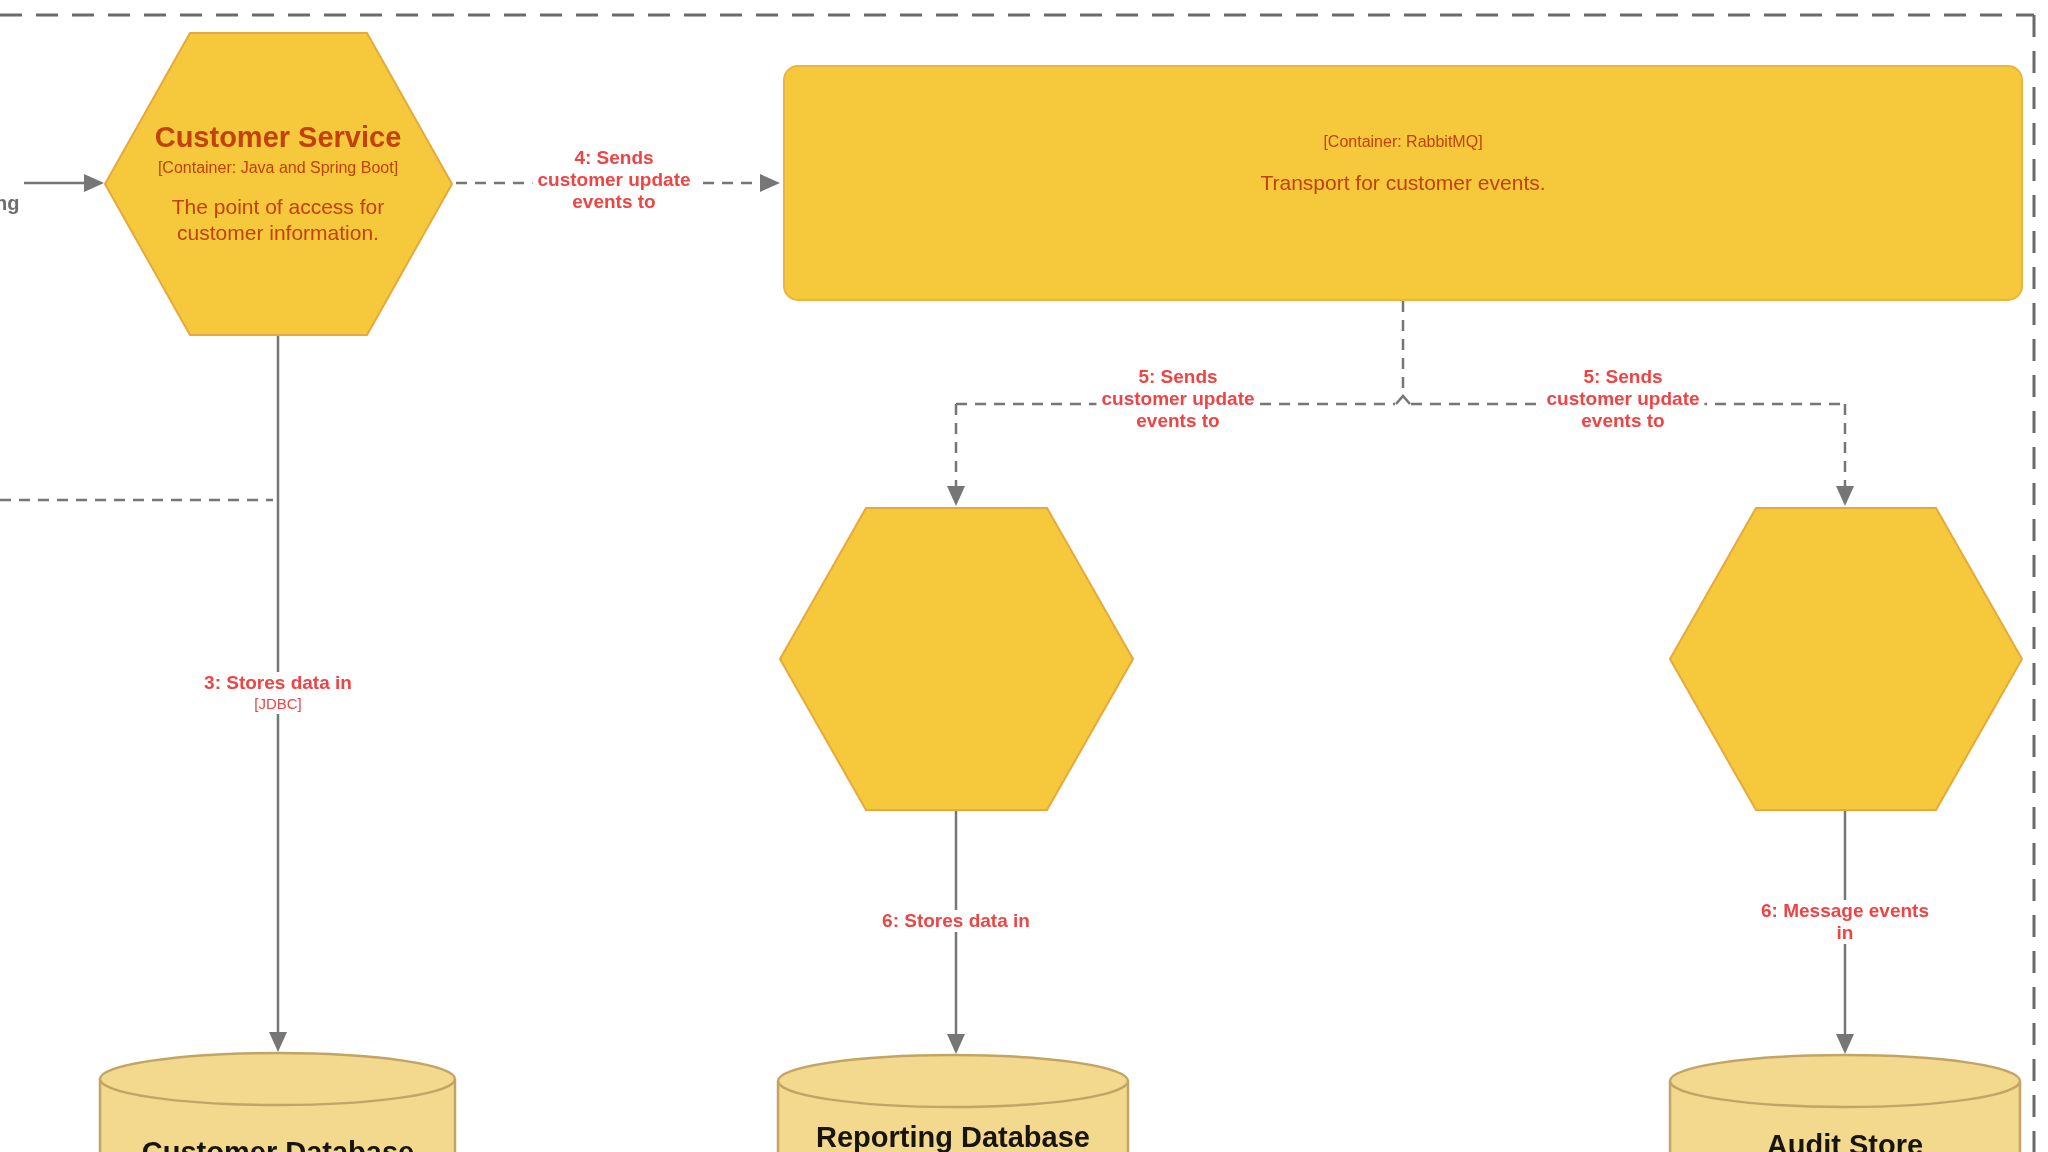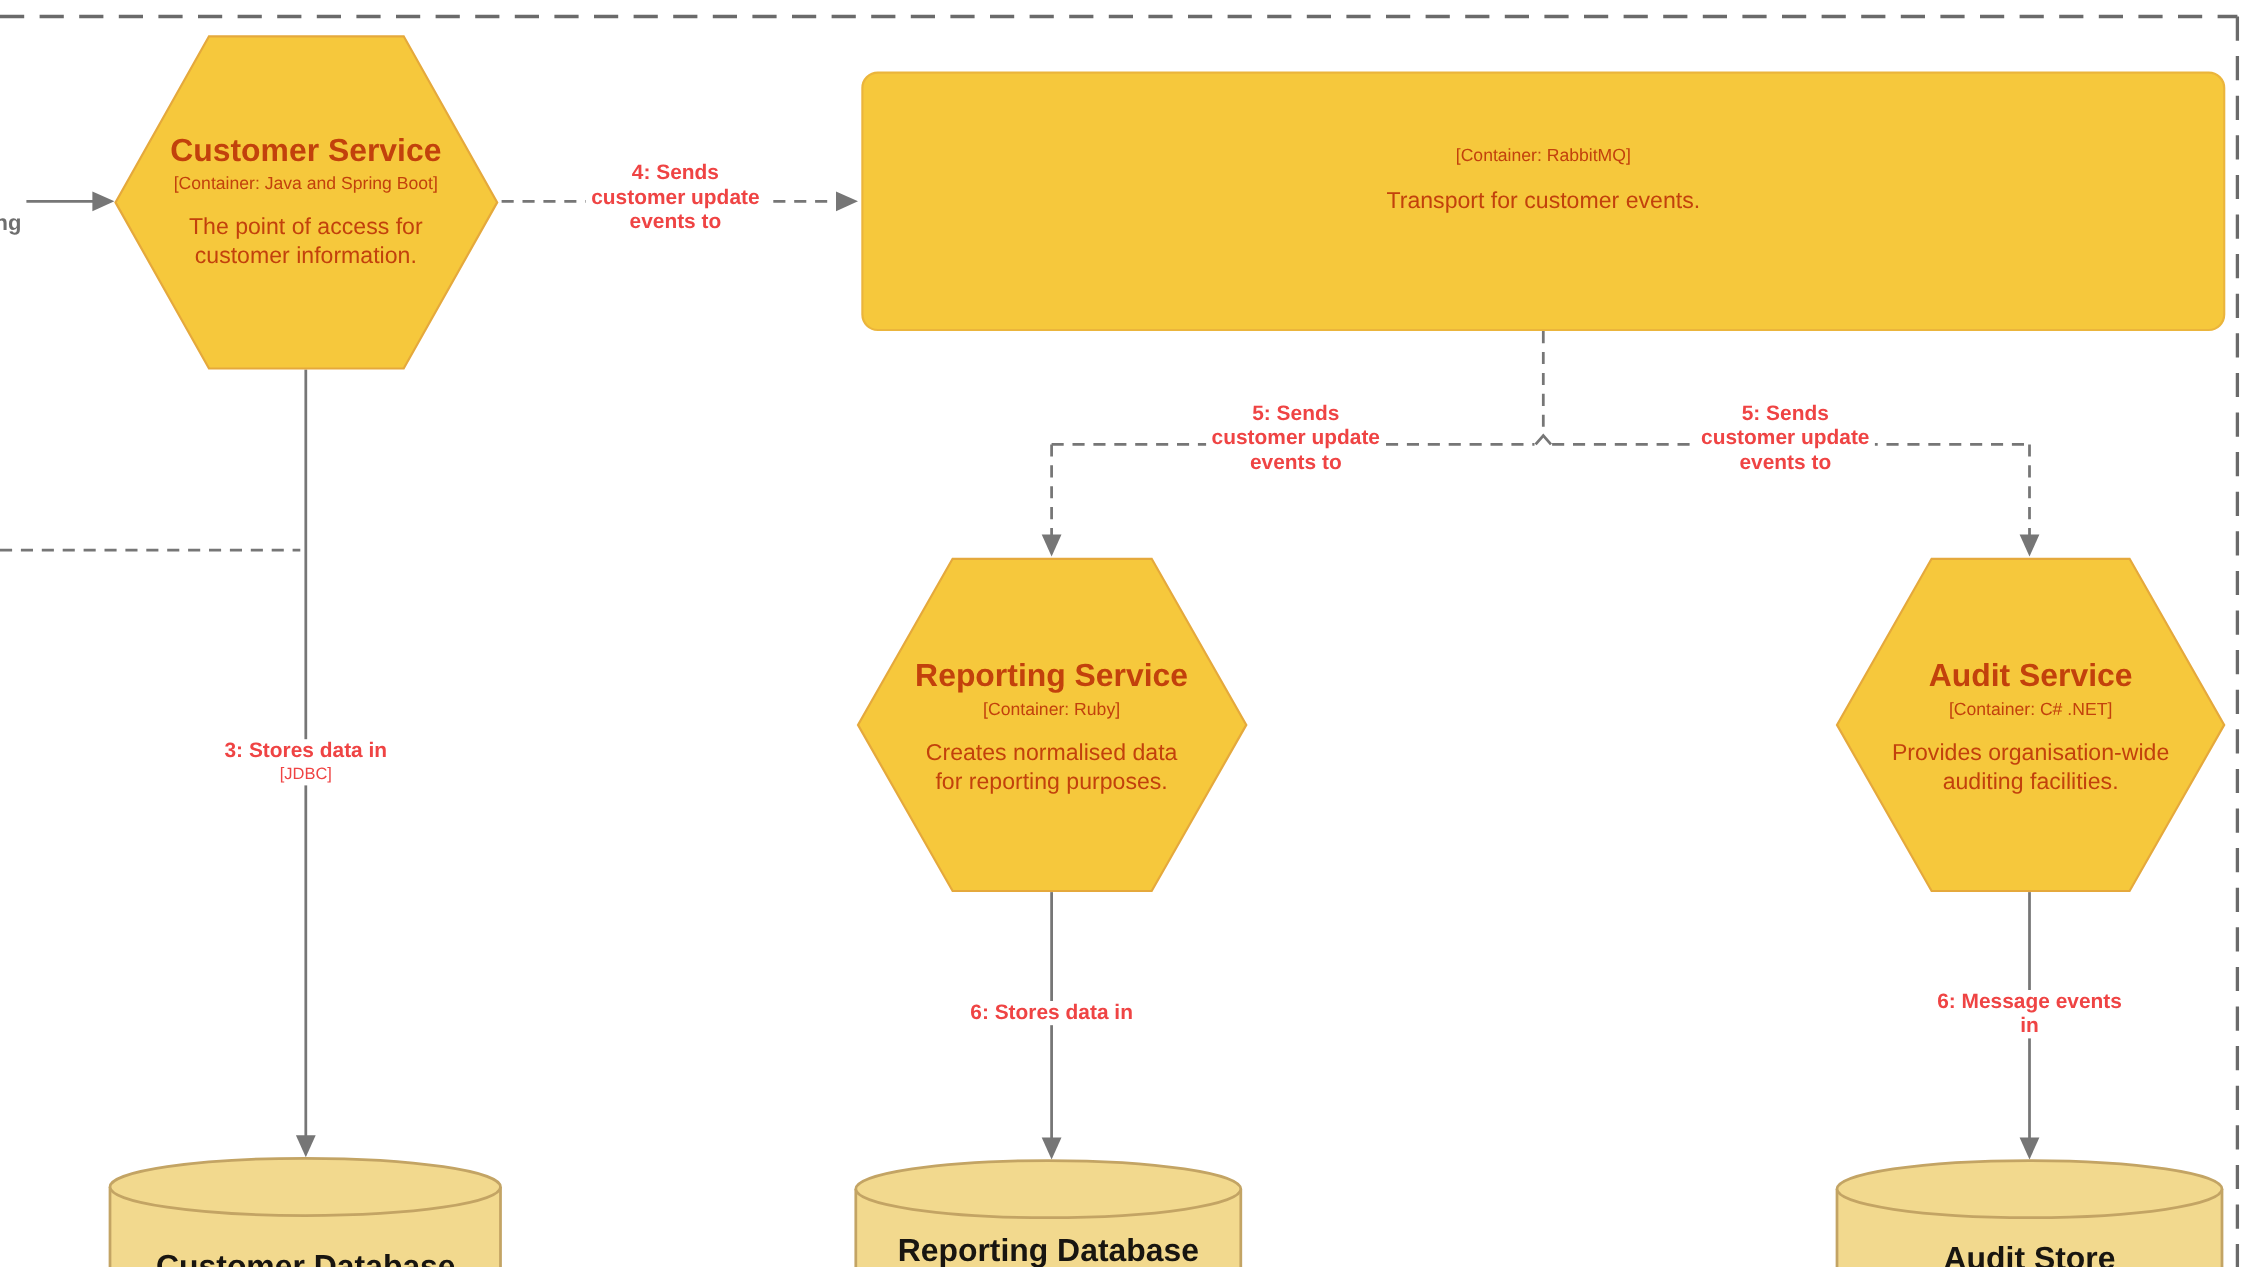--- a/index.html
+++ b/index.html
@@ -111,31 +111,21 @@
     <div class="node-title">Customer Service</div>
     <div class="node-meta">[Container: Java and Spring Boot]</div>
     <div class="node-desc" style="margin-left:45px;margin-right:45px;">The point of access for customer information.</div>
   </div>
 
   <div class="node-text" style="left:1103px;top:128px;width:600px;">
     <div class="node-meta">[Container: RabbitMQ]</div>
     <div class="node-desc" style="margin-top:18px;">Transport for customer events.</div>
   </div>
 
-  <div class="node-text" style="left:796px;top:598px;width:320px;">
-    <div class="node-title">Reporting Service</div>
-    <div class="node-meta">[Container: Ruby]</div>
-    <div class="node-desc" style="margin-left:35px;margin-right:35px;">Creates normalised data for reporting purposes.</div>
-  </div>
 
-  <div class="node-text" style="left:1686px;top:598px;width:320px;">
-    <div class="node-title">Audit Service</div>
-    <div class="node-meta">[Container: C# .NET]</div>
-    <div class="node-desc" style="margin-left:25px;margin-right:25px;">Provides organisation-wide auditing facilities.</div>
-  </div>
 
   <div class="db-title" style="left:278px;top:1136px;">Customer Database</div>
   <div class="db-title" style="left:953px;top:1121px;">Reporting Database</div>
   <div class="db-title" style="left:1845px;top:1129px;">Audit Store</div>
 
   <span class="partial-label">ng</span>
 
   <div class="edge-label" style="left:614px;top:147px;">
     <div>4: Sends</div>
     <div>customer update</div>

